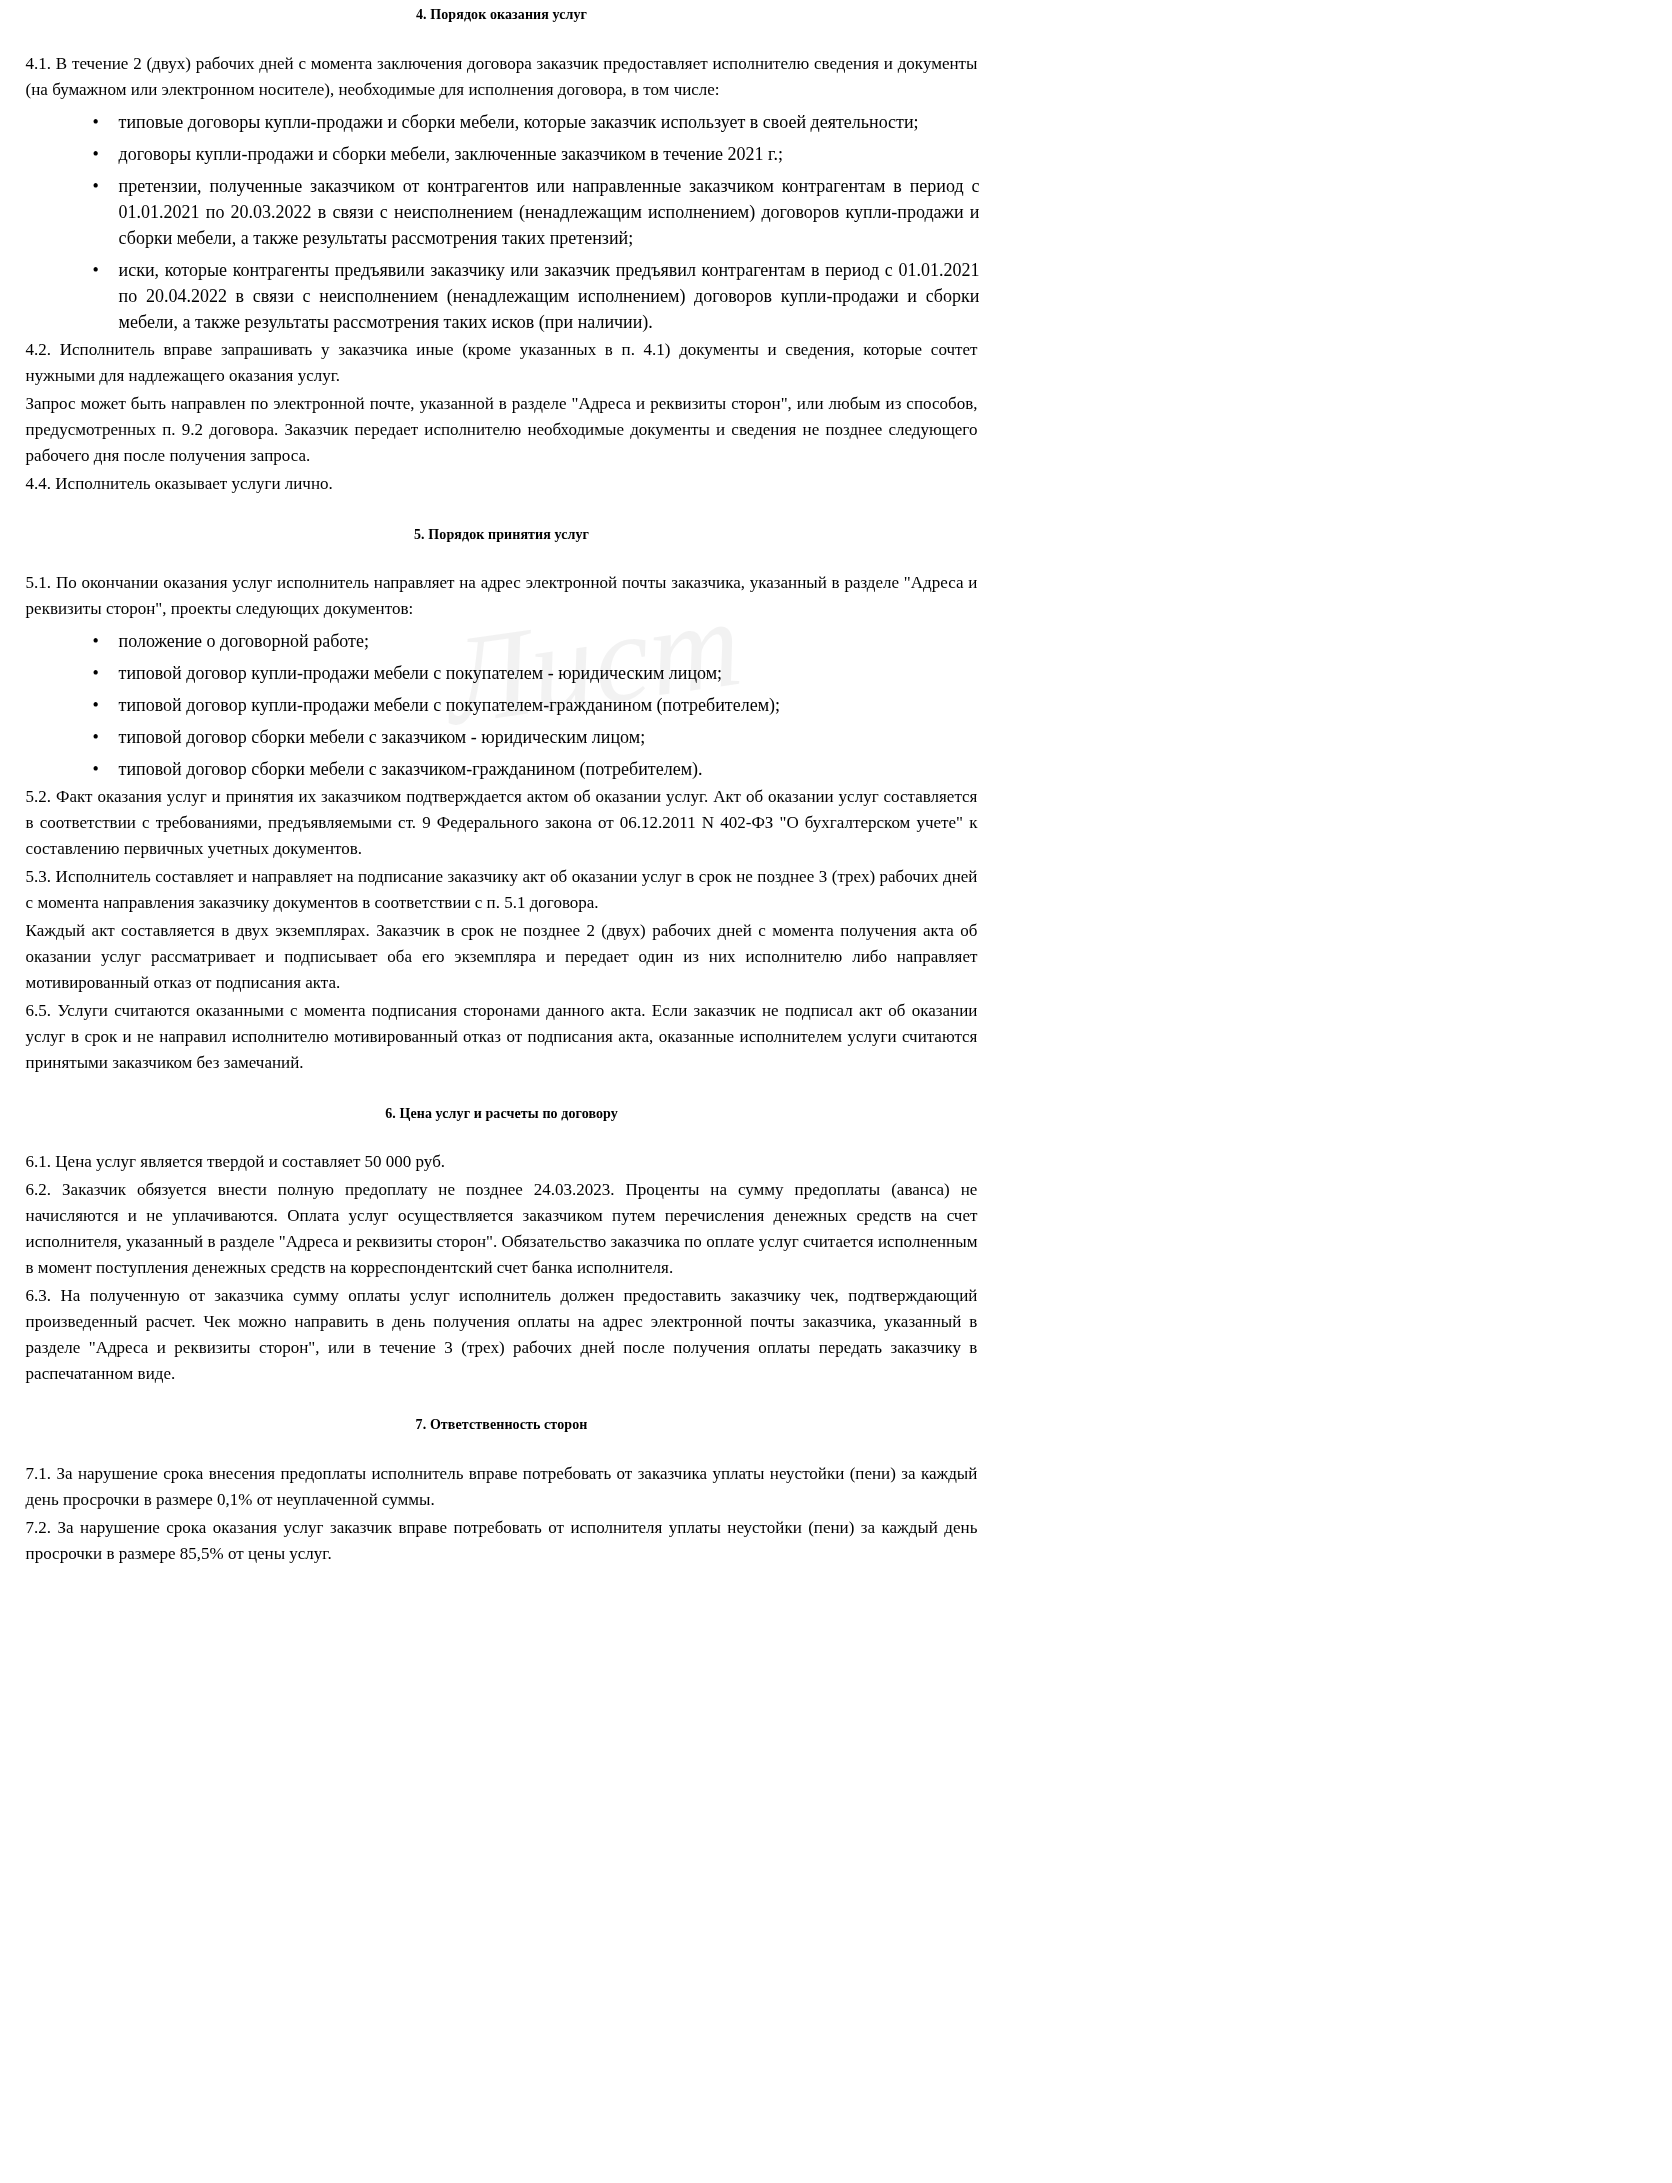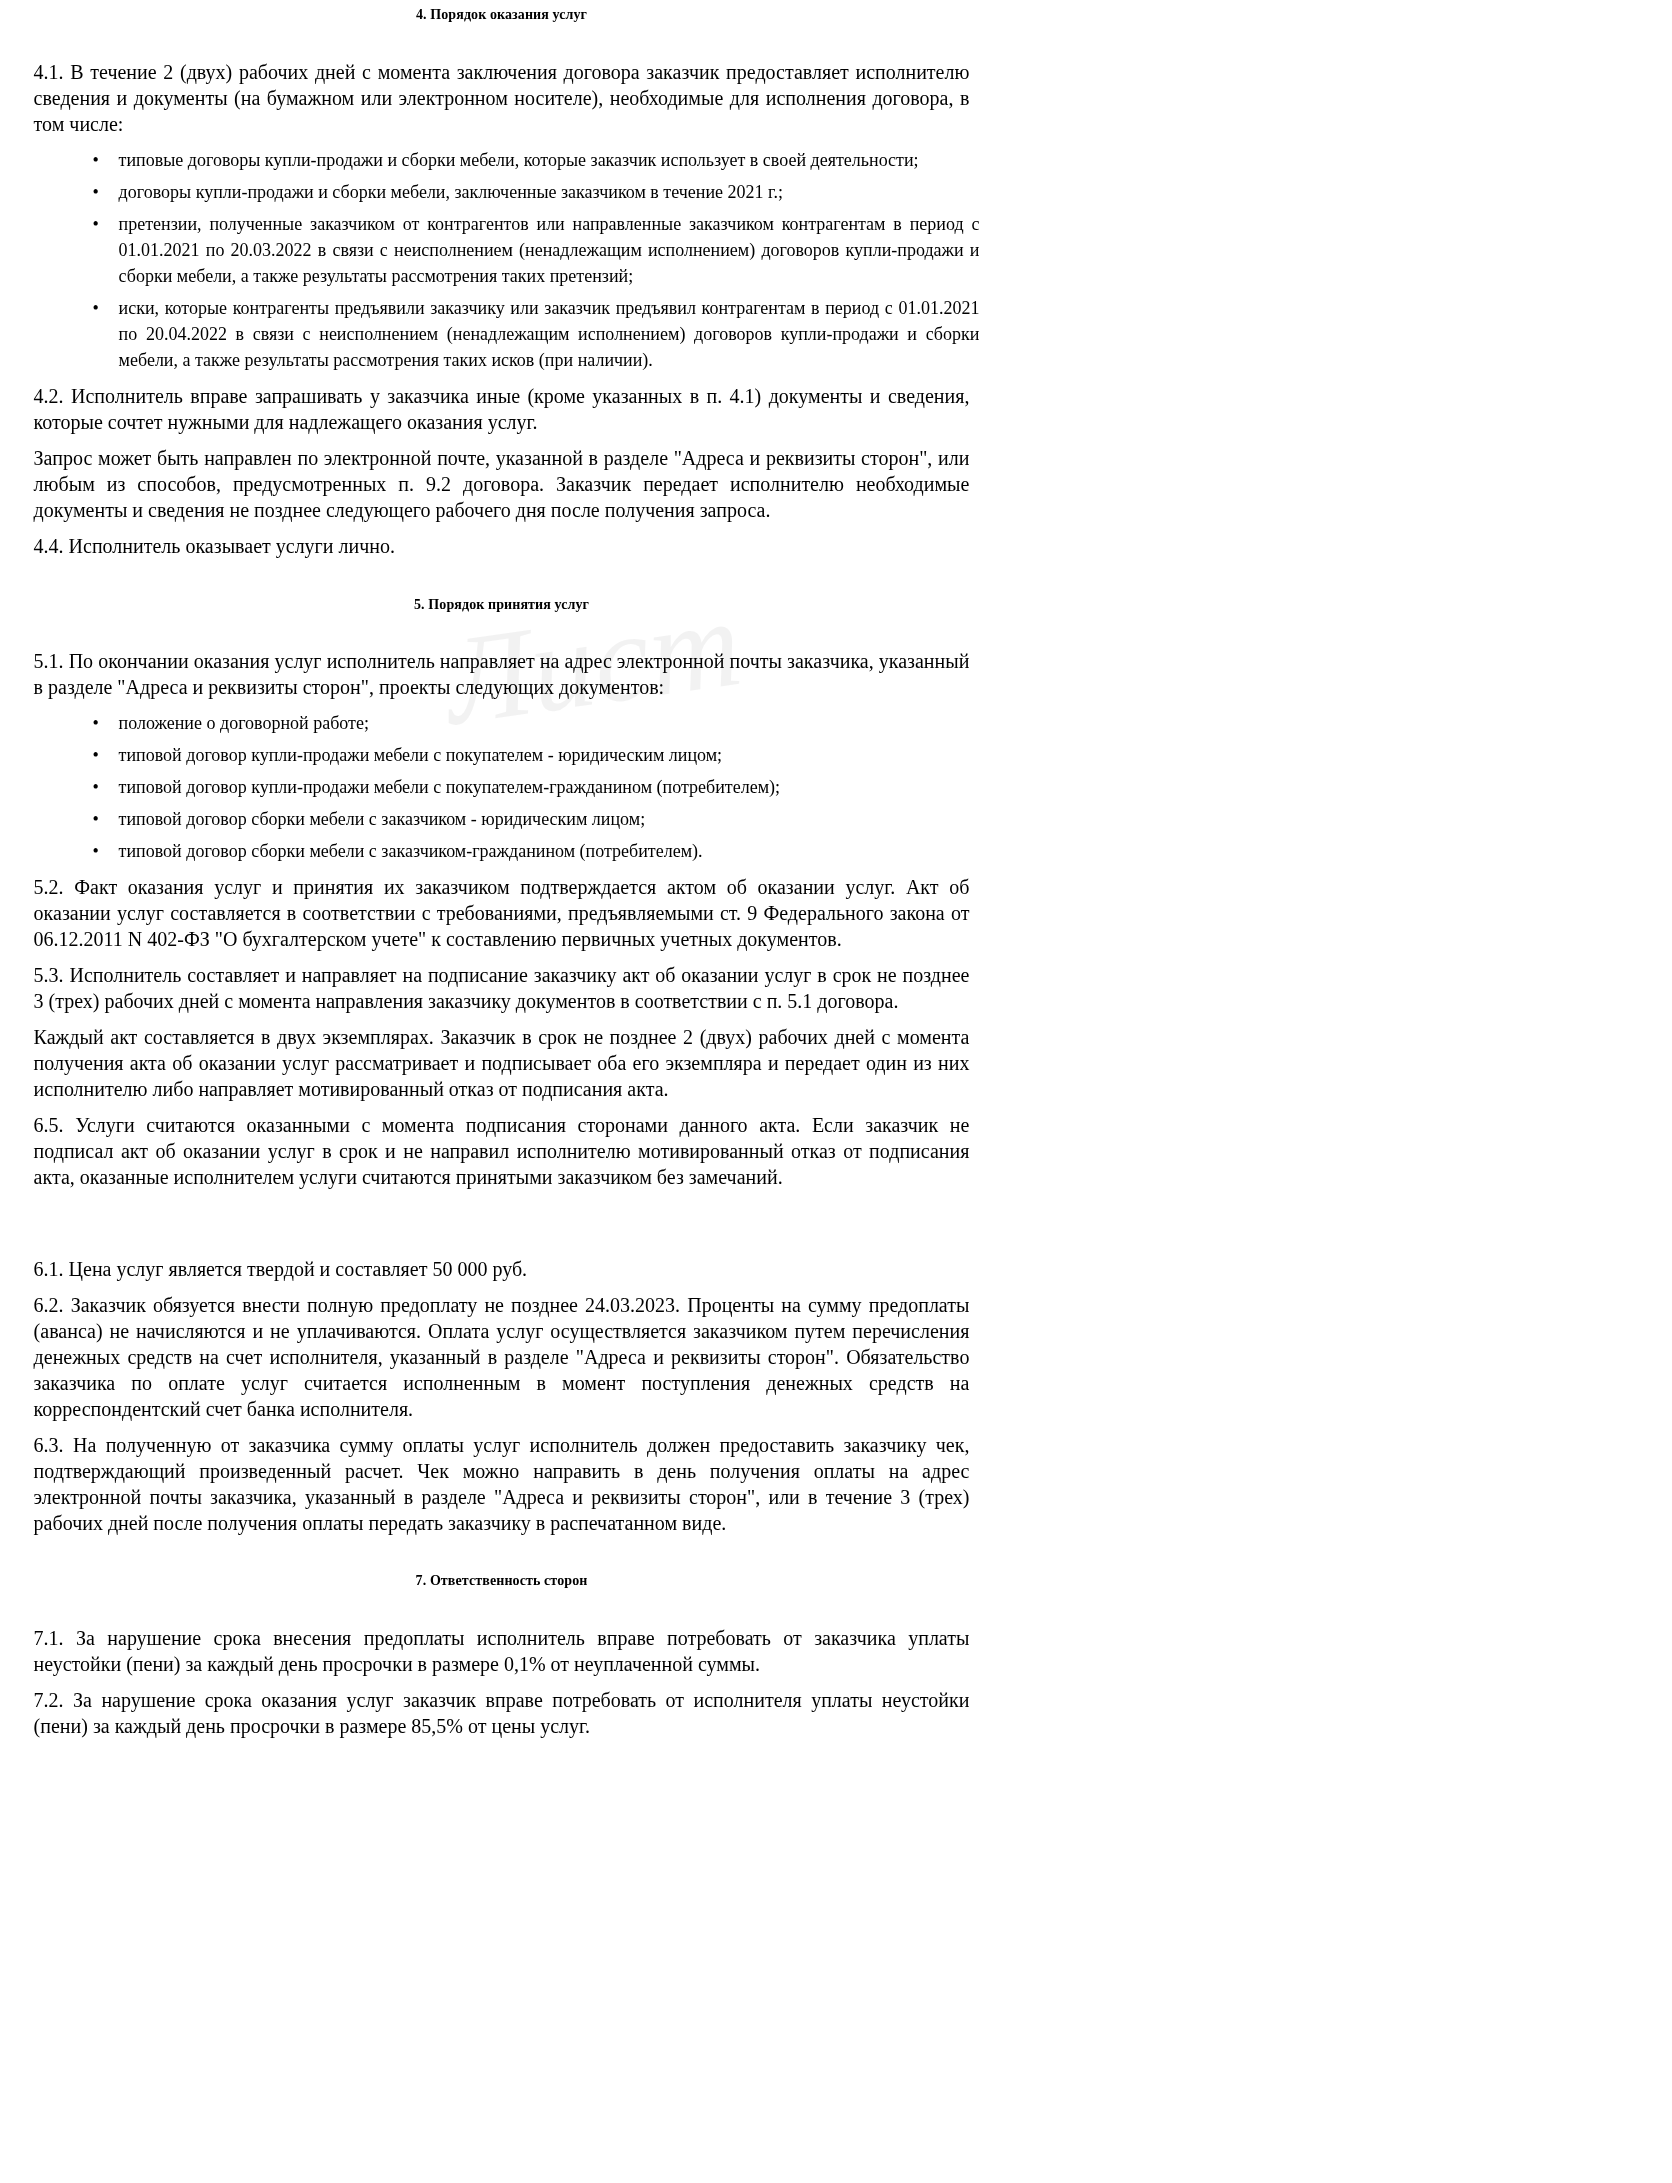--- a/index.html
+++ b/index.html
@@ -57,23 +57,23 @@
     margin: 0;
     padding: 0;
     line-height: 23.6px;
     letter-spacing: 0.1px;
   }
 
   .spacer-after-heading { height: 22px; }
   .spacer-before-heading { height: 23.6px; }
 
   p.para {
-    font-size: 20px;
+    font-size: 17px;
     line-height: 26px;
-    margin: 10px;
+    margin: 2px;
     padding: 0;
     text-align: justify;
     text-justify: inter-word;
     hyphens: none;
   }
 
   ul.bullets {
     list-style: none;
     margin: 0;
     padding: 0;
@@ -153,20 +153,21 @@
         <li class="short">
           <span class="bullet-dot">•</span>
           <span class="bullet-text">типовой договор сборки мебели с заказчиком-гражданином (потребителем).</span>
         </li>
       </ul>
       <p class="para">5.2. Факт оказания услуг и принятия их заказчиком подтверждается актом об оказании услуг. Акт об оказании услуг составляется в соответствии с требованиями, предъявляемыми ст. 9 Федерального закона от 06.12.2011 N 402-ФЗ "О бухгалтерском учете" к составлению первичных учетных документов.</p>
       <p class="para">5.3. Исполнитель составляет и направляет на подписание заказчику акт об оказании услуг в срок не позднее 3 (трех) рабочих дней с момента направления заказчику документов в соответствии с п. 5.1 договора.</p>
       <p class="para">Каждый акт составляется в двух экземплярах. Заказчик в срок не позднее 2 (двух) рабочих дней с момента получения акта об оказании услуг рассматривает и подписывает оба его экземпляра и передает один из них исполнителю либо направляет мотивированный отказ от подписания акта.</p>
       <p class="para">6.5. Услуги считаются оказанными с момента подписания сторонами данного акта. Если заказчик не подписал акт об оказании услуг в срок и не направил исполнителю мотивированный отказ от подписания акта, оказанные исполнителем услуги считаются принятыми заказчиком без замечаний.</p>
       <div class="spacer-before-heading"></div>
+      <h2 class="section-heading">6. Цена услуг и расчеты по договору</h2>
       <div class="spacer-after-heading"></div>
       <p class="para">6.1. Цена услуг является твердой и составляет 50 000 руб.</p>
       <p class="para">6.2. Заказчик обязуется внести полную предоплату не позднее 24.03.2023. Проценты на сумму предоплаты (аванса) не начисляются и не уплачиваются. Оплата услуг осуществляется заказчиком путем перечисления денежных средств на счет исполнителя, указанный в разделе "Адреса и реквизиты сторон". Обязательство заказчика по оплате услуг считается исполненным в момент поступления денежных средств на корреспондентский счет банка исполнителя.</p>
       <p class="para">6.3. На полученную от заказчика сумму оплаты услуг исполнитель должен предоставить заказчику чек, подтверждающий произведенный расчет. Чек можно направить в день получения оплаты на адрес электронной почты заказчика, указанный в разделе "Адреса и реквизиты сторон", или в течение 3 (трех) рабочих дней после получения оплаты передать заказчику в распечатанном виде.</p>
       <div class="spacer-before-heading"></div>
       <h2 class="section-heading">7. Ответственность сторон</h2>
       <div class="spacer-after-heading"></div>
       <p class="para">7.1. За нарушение срока внесения предоплаты исполнитель вправе потребовать от заказчика уплаты неустойки (пени) за каждый день просрочки в размере 0,1% от неуплаченной суммы.</p>
       <p class="para">7.2. За нарушение срока оказания услуг заказчик вправе потребовать от исполнителя уплаты неустойки (пени) за каждый день просрочки в размере 85,5% от цены услуг.</p>
     </div>

